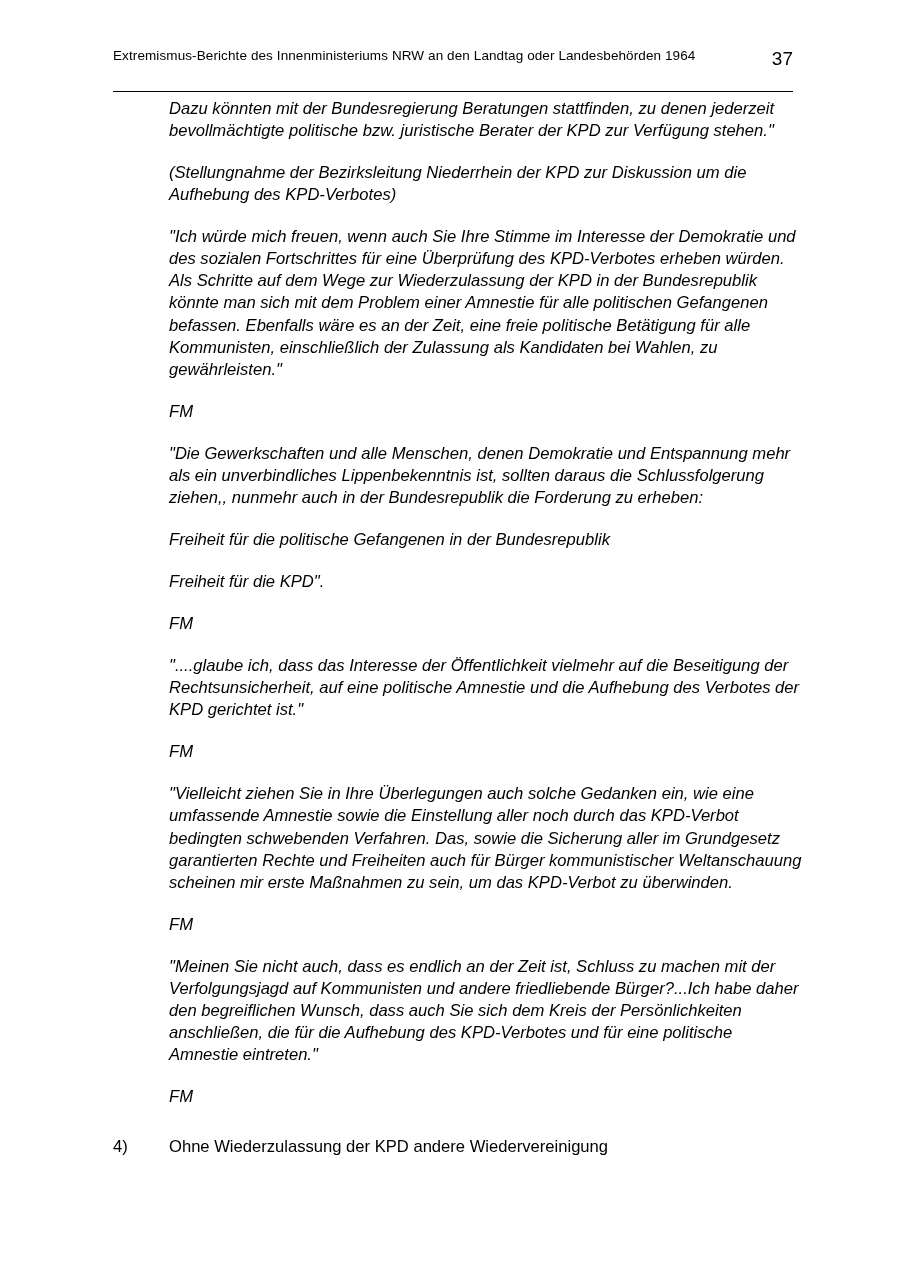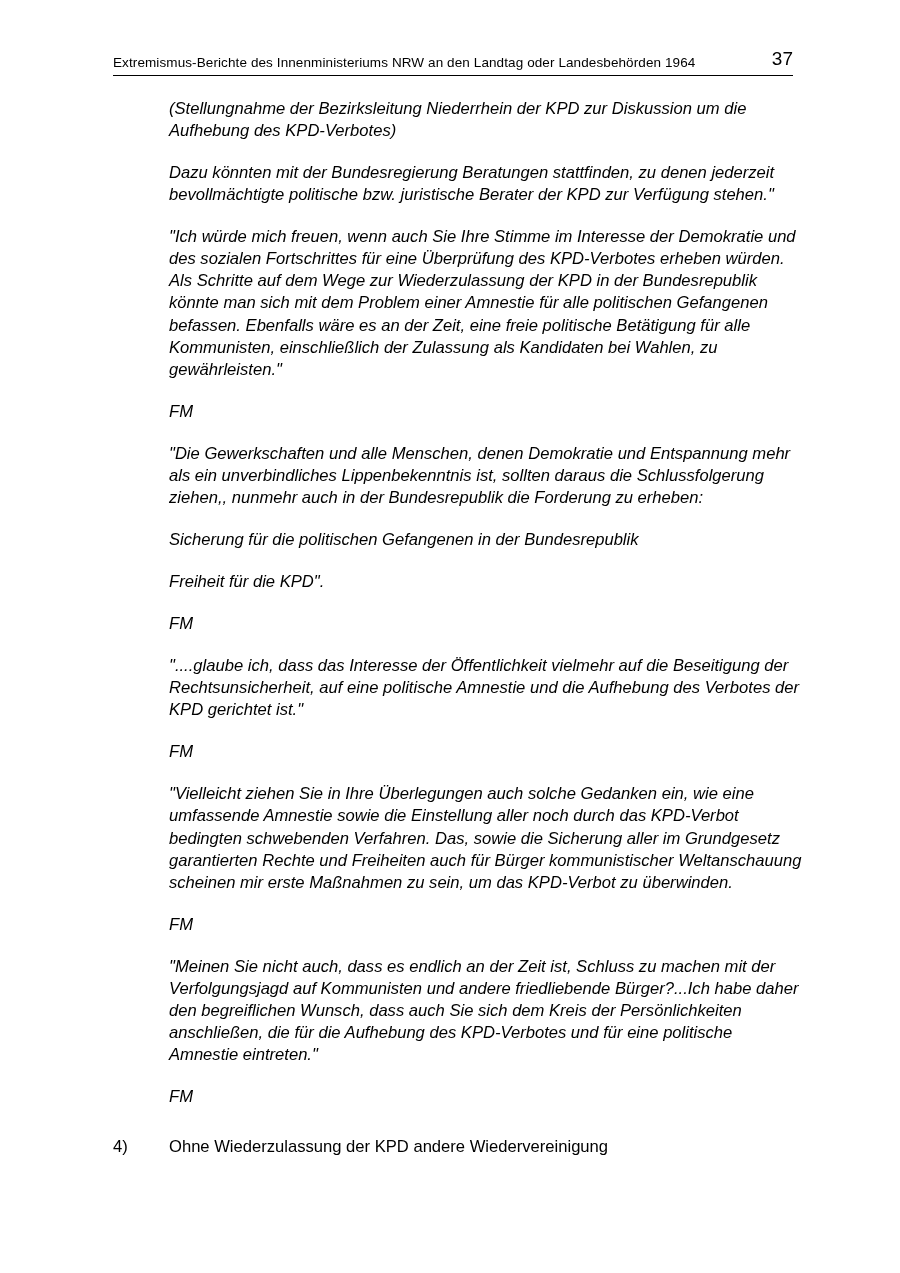--- a/index.html
+++ b/index.html
@@ -19,24 +19,23 @@
     width: 900px;
     height: 1273px;
     box-sizing: border-box;
   }
   .header {
     position: absolute;
     left: 113px;
     top: 48px;
     width: 680px;
     display: flex;
-    align-items: flex-end;
     justify-content: space-between;
     border-bottom: 1px solid #000000;
-    padding-bottom: 4px;
+    padding-bottom: 20px;
   }
   .header-title {
     font-size: 13.5px;
     line-height: 1.2;
     letter-spacing: 0.1px;
     white-space: nowrap;
   }
   .header-page {
     font-size: 19px;
     line-height: 1.2;
@@ -73,26 +72,26 @@
 <body>
 
 <div class="page">
 
   <div class="header">
     <div class="header-title">Extremismus-Berichte des Innenministeriums NRW an den Landtag oder Landesbehörden 1964</div>
     <div class="header-page">37</div>
   </div>
 
   <div class="content">
+    <p class="para">Dazu könnten mit der Bundesregierung Beratungen stattfinden, zu denen jederzeit bevollmächtigte politische bzw. juristische Berater der KPD zur Verfügung stehen."</p>
     <p class="para">(Stellungnahme der Bezirksleitung Niederrhein der KPD zur Diskussion um die Aufhebung des KPD-Verbotes)</p>
-    <p class="para">Dazu könnten mit der Bundesregierung Beratungen stattfinden, zu denen jederzeit bevollmächtigte politische bzw. juristische Berater der KPD zur Verfügung stehen."</p>
     <p class="para">"Ich würde mich freuen, wenn auch Sie Ihre Stimme im Interesse der Demokratie und des sozialen Fortschrittes für eine Überprüfung des KPD-Verbotes erheben würden. Als Schritte auf dem Wege zur Wiederzulassung der KPD in der Bundesrepublik könnte man sich mit dem Problem einer Amnestie für alle politischen Gefangenen befassen. Ebenfalls wäre es an der Zeit, eine freie politische Betätigung für alle Kommunisten, einschließlich der Zulassung als Kandidaten bei Wahlen, zu gewährleisten."</p>
     <p class="para">FM</p>
     <p class="para">"Die Gewerkschaften und alle Menschen, denen Demokratie und Entspannung mehr als ein unverbindliches Lippenbekenntnis ist, sollten daraus die Schlussfolgerung ziehen,, nunmehr auch in der Bundesrepublik die Forderung zu erheben:</p>
-    <p class="para">Sicherung für die politischen Gefangenen in der Bundesrepublik</p>
+    <p class="para">Freiheit für die politische Gefangenen in der Bundesrepublik</p>
     <p class="para">Freiheit für die KPD".</p>
     <p class="para">FM</p>
     <p class="para">"....glaube ich, dass das Interesse der Öffentlichkeit vielmehr auf die Beseitigung der Rechtsunsicherheit, auf eine politische Amnestie und die Aufhebung des Verbotes der KPD gerichtet ist."</p>
     <p class="para">FM</p>
     <p class="para">"Vielleicht ziehen Sie in Ihre Überlegungen auch solche Gedanken ein, wie eine umfassende Amnestie sowie die Einstellung aller noch durch das KPD-Verbot bedingten schwebenden Verfahren. Das, sowie die Sicherung aller im Grundgesetz garantierten Rechte und Freiheiten auch für Bürger kommunistischer Weltanschauung scheinen mir erste Maßnahmen zu sein, um das KPD-Verbot zu überwinden.</p>
     <p class="para">FM</p>
     <p class="para">"Meinen Sie nicht auch, dass es endlich an der Zeit ist, Schluss zu machen mit der Verfolgungsjagd auf Kommunisten und andere friedliebende Bürger?...Ich habe daher den begreiflichen Wunsch, dass auch Sie sich dem Kreis der Persönlichkeiten anschließen, die für die Aufhebung des KPD-Verbotes und für eine politische Amnestie eintreten."</p>
     <p class="para">FM</p>
 
     <div class="numbered">

